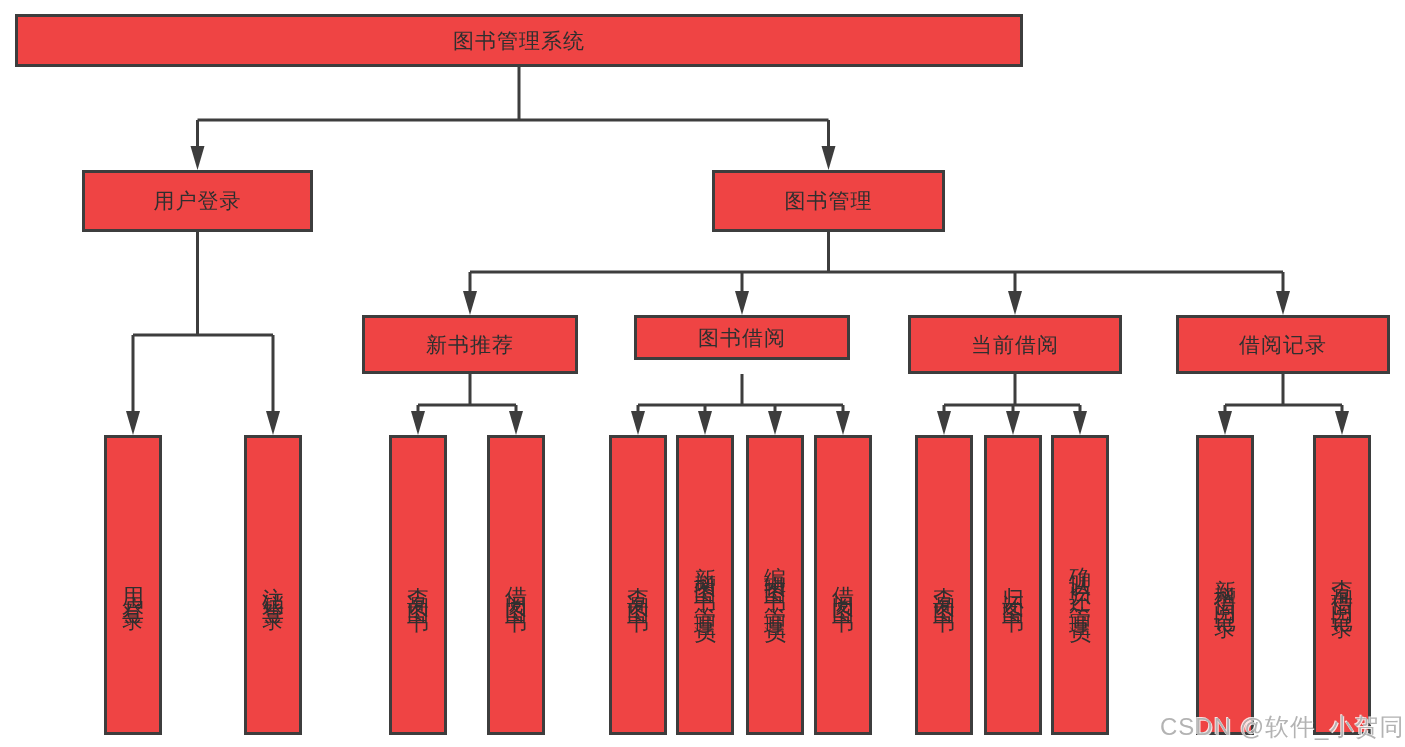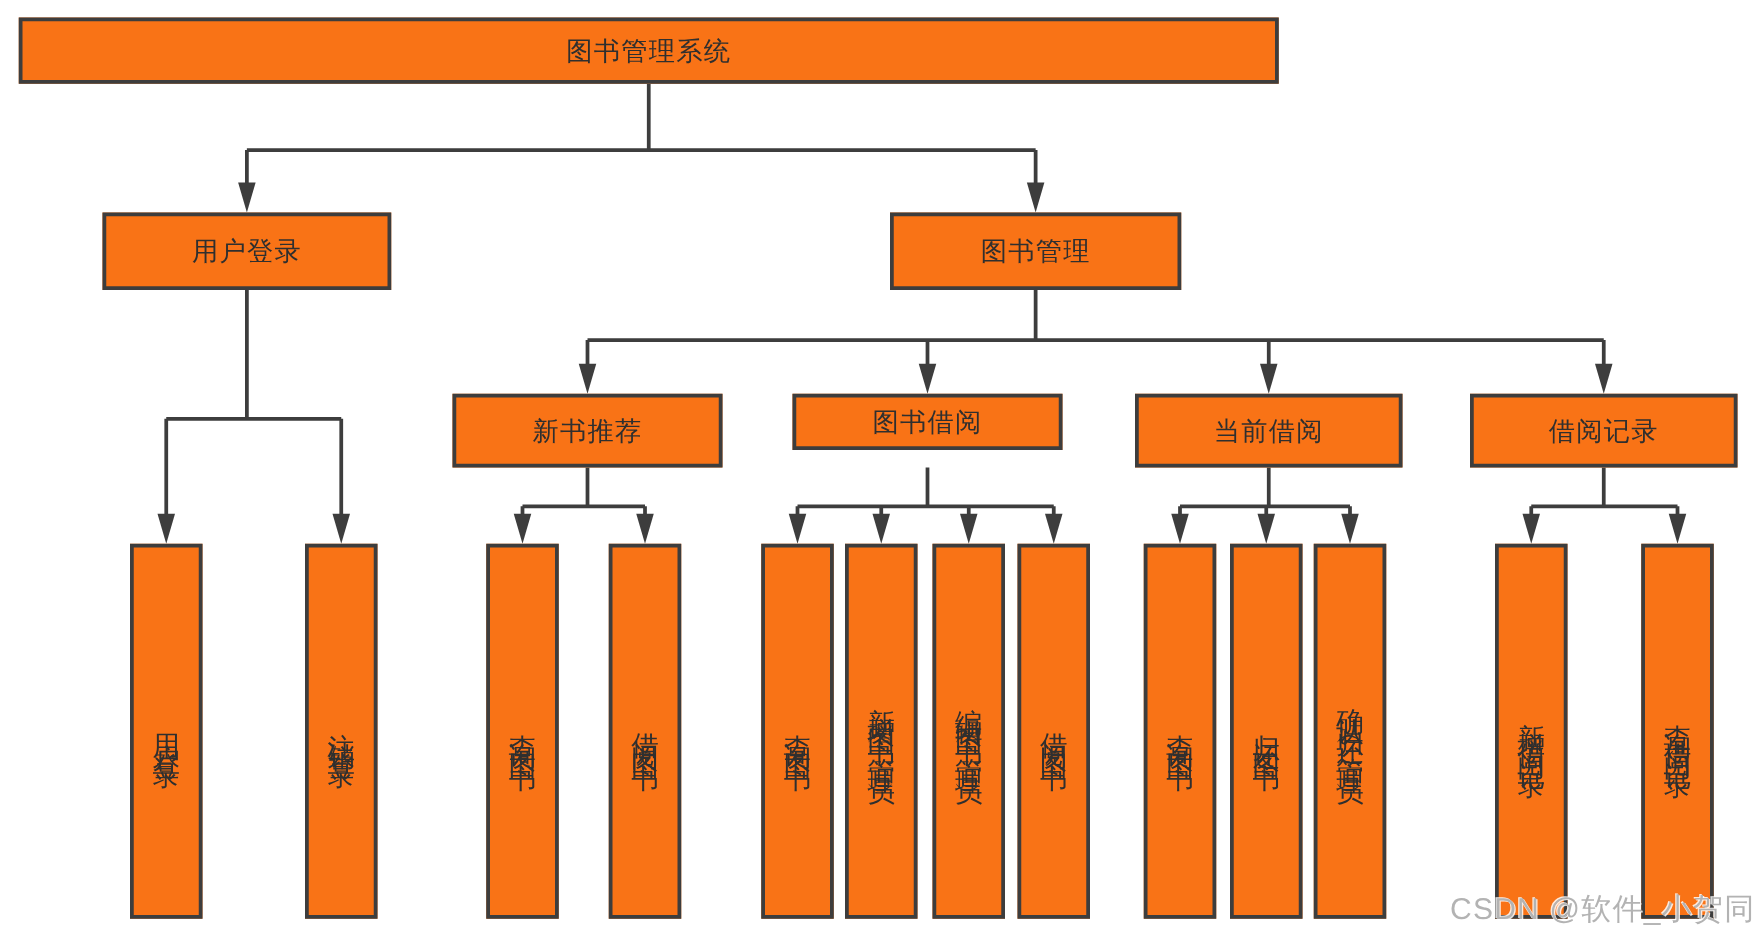--- a/index.html
+++ b/index.html
@@ -18,21 +18,21 @@
   svg.connectors {
     position: absolute;
     left: 0; top: 0;
     width: 1405px;
     height: 747px;
   }
   .hbox, .vbox {
     position: absolute;
     box-sizing: border-box;
     border: 3px solid #3d3d3d;
-    background: #f97316;
+    background: #ef4444;
     display: flex;
     align-items: center;
     justify-content: center;
   }
   .hlabel {
     font-size: 21px;
     color: #2f2f2f;
     letter-spacing: 1px;
     white-space: nowrap;
   }

